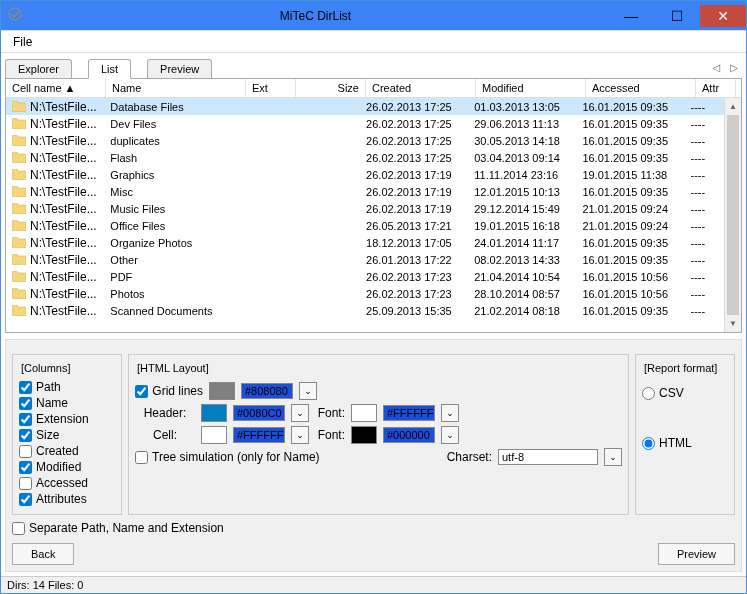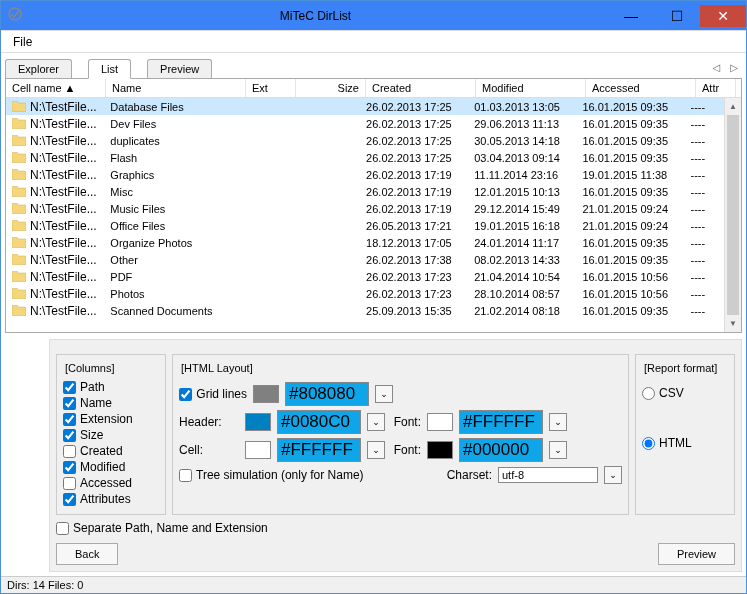--- a/index.html
+++ b/index.html
@@ -38,35 +38,35 @@
 .panel { border: 1px solid #ccc; padding: 6px; }
 .panel .legend { font-size: 11px; color: #000; margin-top: -12px; margin-bottom: 4px; background: #f0f0f0; display: inline-block; padding: 0 2px; }
 .panel-cols { width: 110px; }
 .panel-layout { flex: 1; }
 .panel-report { width: 100px; }
 .chk { display: flex; align-items: center; margin: 2px 0; font-size: 11px; }
 .chk input { margin-right: 4px; width: 13px; height: 13px; accent-color: #0078d7; }
 .radio { display: flex; align-items: center; margin: 8px 0; font-size: 11px; }
 .radio input { margin-right: 4px; }
 .layout-row { display: flex; align-items: center; margin: 4px 0; gap: 6px; font-size: 11px; }
-.layout-row .label { width: 60px; text-align: left; }
+.layout-row .label { width: 60px; text-align: center; }
 .swatch { width: 26px; height: 18px; border: 1px solid #888; }
-.hexbox { width: 84px; border: 1px solid #888; padding: 1px 3px; font-size: 17px; background: #0ea5e9; }
+.hexbox { width: 52px; border: 1px solid #888; padding: 1px 3px; font-size: 11px; background: #1d4ed8; }
 .drop { width: 18px; height: 18px; border: 1px solid #888; background: #f7f7f7; display: flex; align-items: center; justify-content: center; font-size: 9px; }
 .titlebox { flex: 1; border: 1px solid #888; padding: 2px 4px; font-size: 11px; background: #fff; }
 .charset { width: 100px; border: 1px solid #888; padding: 1px 3px; font-size: 11px; background: #fff; }
 .bottomchk { margin: 6px 0; }
 .actionbar { display: flex; padding: 2px 0; }
 .btnstd { border: 1px solid #aaa; background: #f7f7f7; padding: 4px 18px; font-size: 11px; }
 .statusbar { border-top: 1px solid #ccc; padding: 2px 6px; font-size: 11px; background: #f0f0f0; }
 .scrollbar { width: 17px; background: #f0f0f0; border-left: 1px solid #ddd; display: flex; flex-direction: column; }
 .scrollbar .arrow { height: 17px; display: flex; align-items: center; justify-content: center; font-size: 8px; color: #666; }
 .scrollbar .thumb { flex: 1; background: #cdcdcd; margin: 0 2px; }
 .listwrap { display: flex; flex: 1; overflow: hidden; }
-.outer-panels { background: #f0f0f0; border: 1px solid #ddd; padding: 8px 6px 4px; margin-top: 6px; margin-left: 44px; }
+.outer-panels { background: #f0f0f0; border: 1px solid #ddd; padding: 8px 6px 4px; margin-top: 6px; }
 </style>
 </head>
 <body>
 
 <div class="titlebar">
   <span class="icon">
     <svg width="16" height="16">
         <circle cx="8" cy="8" r="6" fill="none" stroke="#888" stroke-width="1.5"></circle>
         <path d="M4 8 L7 11 L12 5" fill="none" stroke="#888" stroke-width="1.5"></path>
       </svg>
@@ -265,21 +265,21 @@
               <svg class="folder-icon" viewBox="0 0 16 12">
                 <path d="M0 2 L0 11 Q0 12 1 12 L15 12 Q16 12 16 11 L16 3 Q16 2 15 2 L7 2 L6 0 L1 0 Q0 0 0 1 Z" fill="#f5d67b" stroke="#c9a848" stroke-width="0.5"></path>
               </svg>
               <span>N:\TestFile...</span>
             </div>
             <div class="cell col-name">Other</div>
             <div class="cell col-ext"></div>
             <div class="cell col-size">
               <dir></dir>
             </div>
-            <div class="cell col-created">26.02.2013 17:38</div>
+            <div class="cell col-created">26.01.2013 17:22</div>
             <div class="cell col-modified">08.02.2013 14:33</div>
             <div class="cell col-accessed">16.01.2015 09:35</div>
             <div class="cell col-attr">----</div>
           </div>
           <div class="row">
             <div class="cell col-full">
               <svg class="folder-icon" viewBox="0 0 16 12">
                 <path d="M0 2 L0 11 Q0 12 1 12 L15 12 Q16 12 16 11 L16 3 Q16 2 15 2 L7 2 L6 0 L1 0 Q0 0 0 1 Z" fill="#f5d67b" stroke="#c9a848" stroke-width="0.5"></path>
               </svg>
               <span>N:\TestFile...</span>

